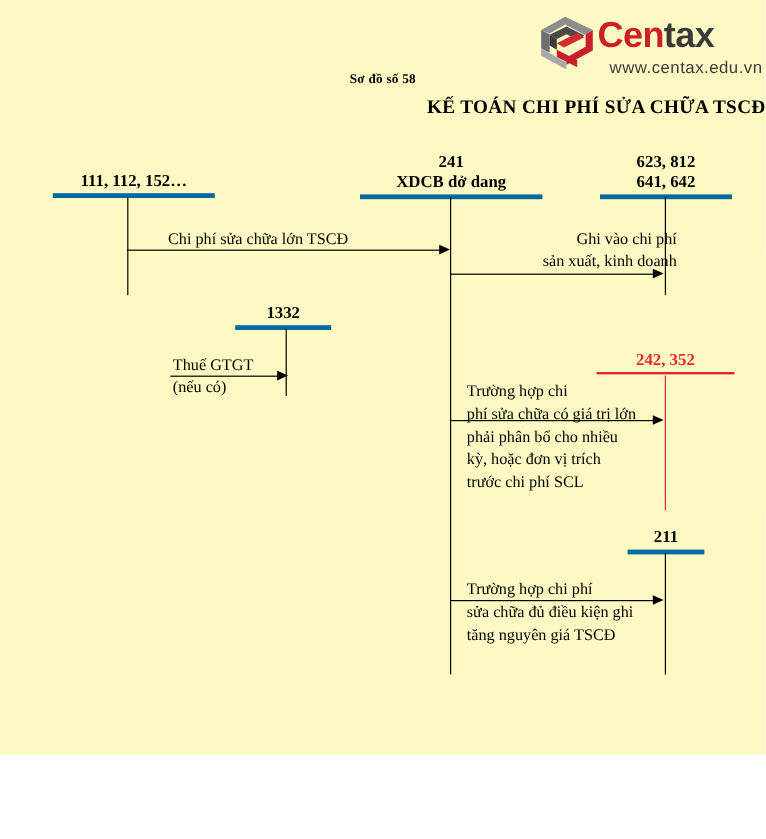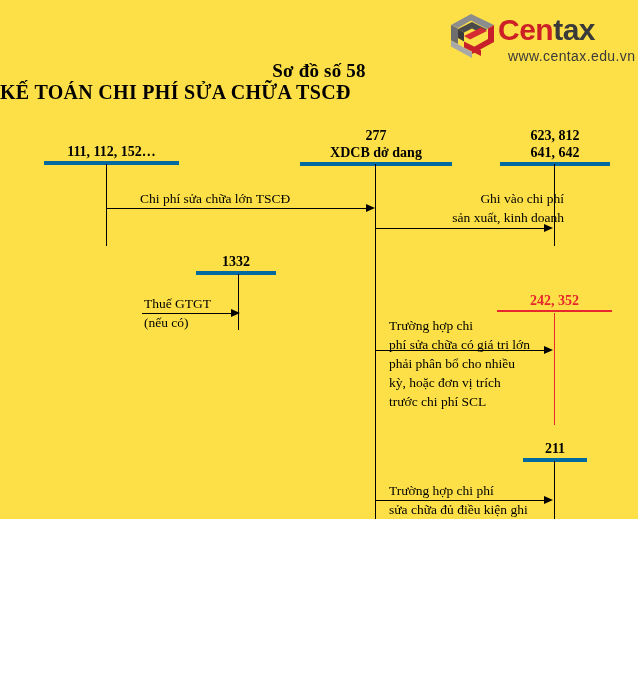--- a/index.html
+++ b/index.html
@@ -7,22 +7,22 @@
     padding: 0;
     background: #ffffff;
   }
   body {
     font-family: "Liberation Serif", "DejaVu Serif", serif;
     color: #000000;
   }
   #page {
     position: relative;
     width: 638px;
-    height: 519px;
-    background: #fde047;
+    height: 629px;
+    background: #fef9c3;
     overflow: hidden;
   }
   .abs { position: absolute; }
 
   
   #logo-block {
     left: 448px;
     top: 12px;
     width: 176px;
     height: 52px;
@@ -56,30 +56,30 @@
     letter-spacing: 0.4px;
     white-space: nowrap;
   }
 
   
   #title-1 {
     left: 0;
     top: 60px;
     width: 638px;
     text-align: center;
-    font-size: 19px;
+    font-size: 11px;
     font-weight: bold;
     letter-spacing: 0.2px;
   }
   #title-2 {
     left: 0;
     top: 81px;
     width: 638px;
-    text-align: left;
-    font-size: 20px;
+    text-align: right;
+    font-size: 16px;
     font-weight: bold;
     letter-spacing: 0.3px;
   }
 
   
   .acct {
     text-align: center;
     font-size: 14px;
     font-weight: bold;
     line-height: 17px;
@@ -147,21 +147,21 @@
 
   <div class="abs" id="title-1">Sơ đồ số 58</div>
   <div class="abs" id="title-2">KẾ TOÁN CHI PHÍ SỬA CHỮA TSCĐ</div>
 
   <div class="abs acct" style="left:44px; top:143px; width:135px;">
     <div class="acct-rule">111, 112, 152…</div>
   </div>
   <div class="abs vline" style="left:106px; top:164px; height:82px;"></div>
 
   <div class="abs acct" style="left:300px; top:127px; width:152px;">
-    <div>277</div>
+    <div>241</div>
     <div class="acct-rule">XDCB dở dang</div>
   </div>
   <div class="abs vline" style="left:375px; top:164px; height:398px;"></div>
 
   <div class="abs acct" style="left:500px; top:127px; width:110px;">
     <div>623, 812</div>
     <div class="acct-rule">641, 642</div>
   </div>
   <div class="abs vline" style="left:554px; top:164px; height:82px;"></div>
 

